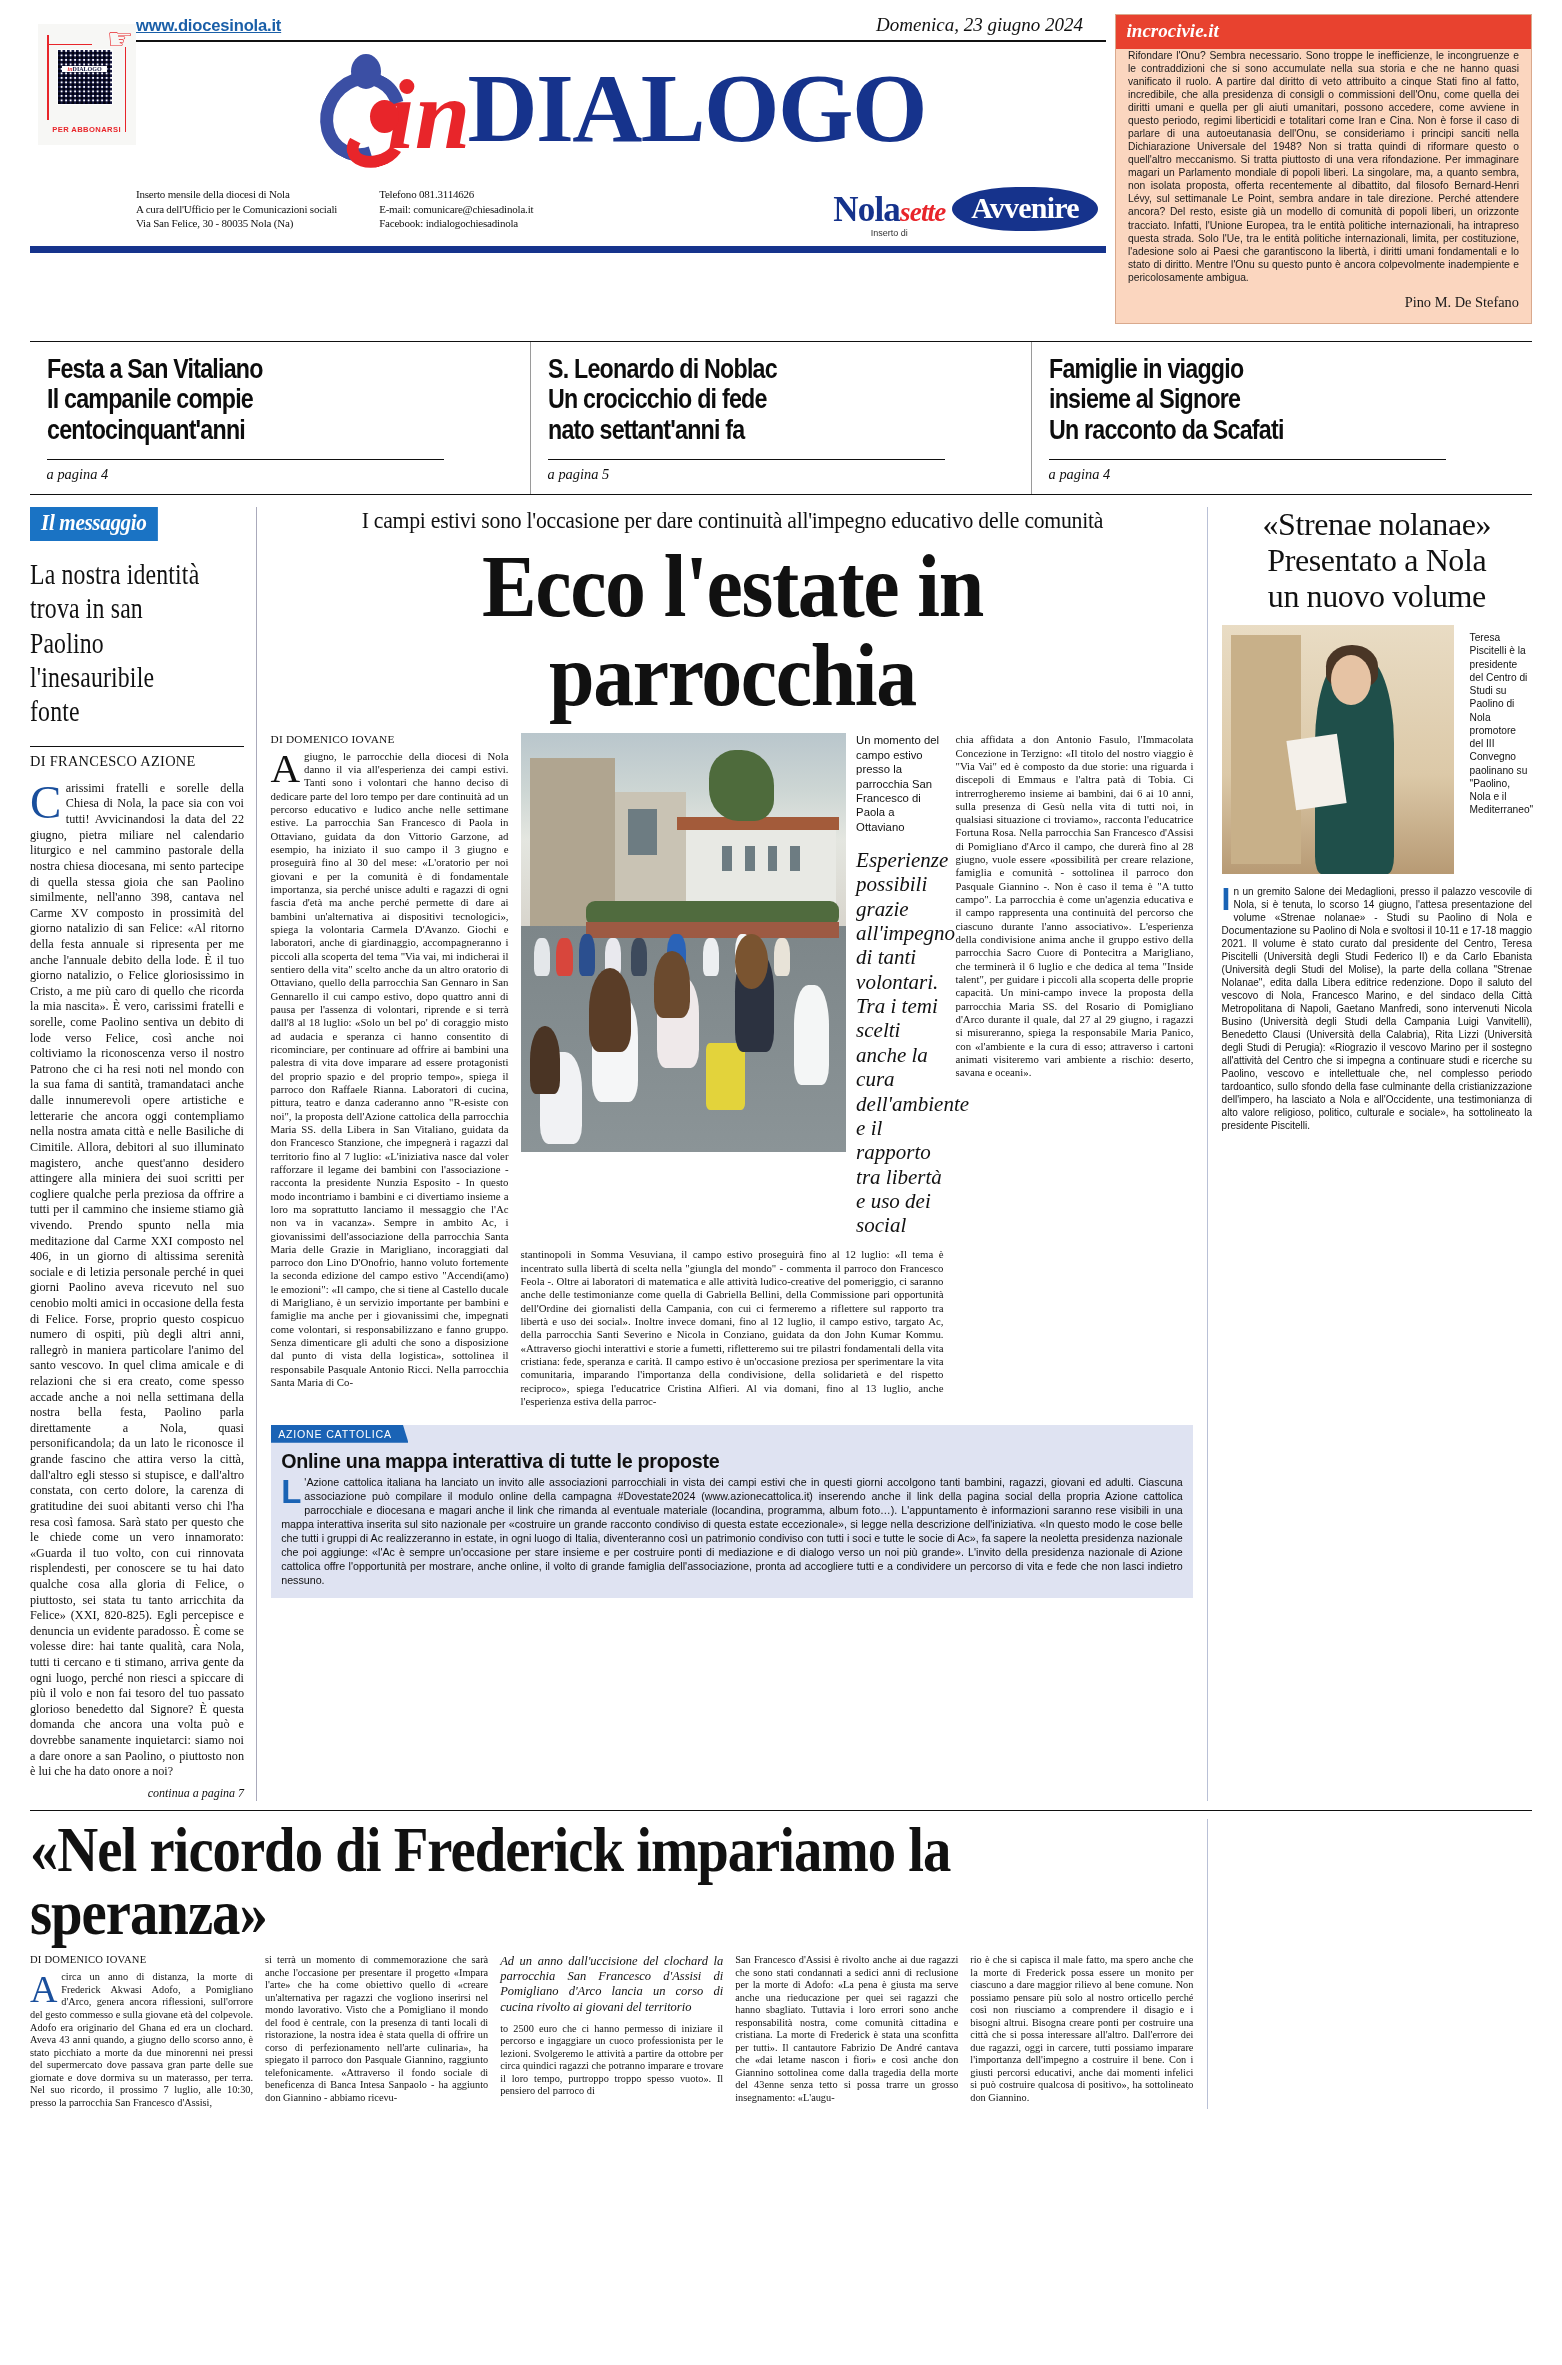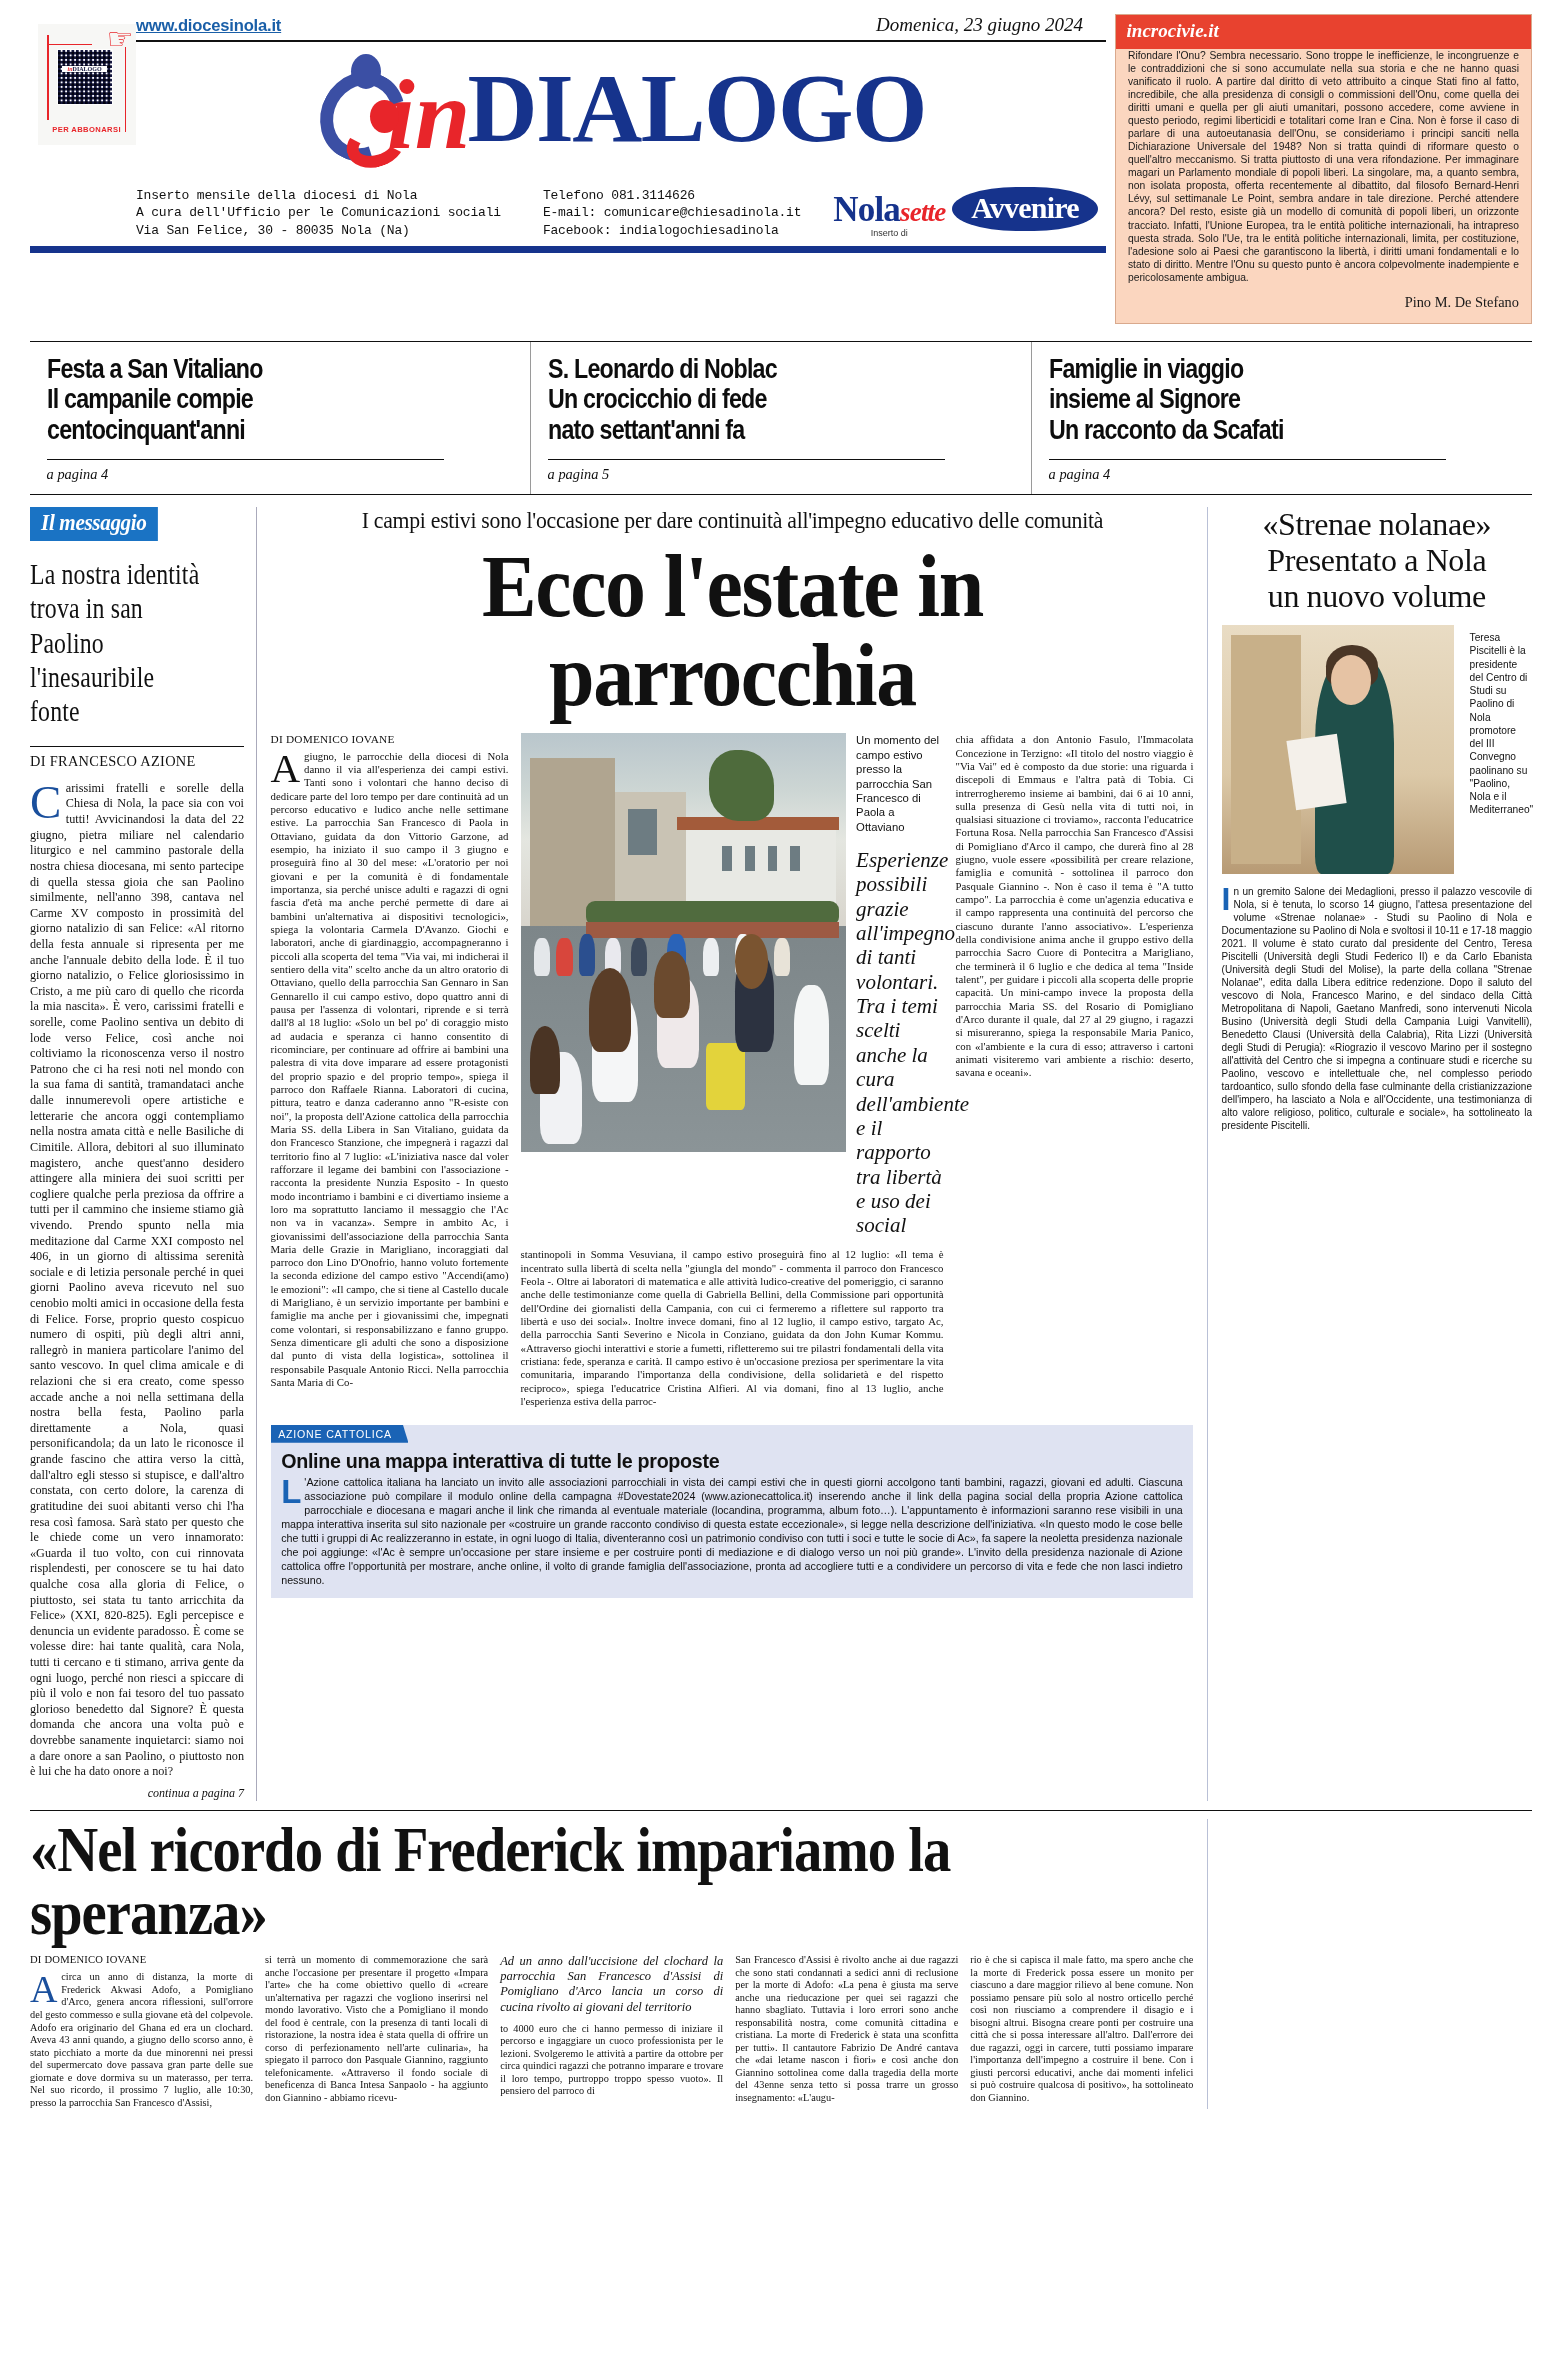--- a/index.html
+++ b/index.html
@@ -93,21 +93,21 @@
     font-size:100px; color:#e8252a; line-height:.8; margin:12px -3px 0 -26px;
   }
   .logo-dialogo {
     font-family:"Liberation Serif", serif; font-weight:700;
     font-size:97px; color:#16338c; line-height:.82; letter-spacing:-1.5px;
   }
 
   
   .mh-inforow { display:flex; margin:10.6px 0 0 106px; align-items:flex-start; }
   .mh-info {
-    font-family:Liberation Mono, monospace; font-size:13px;
+    font-family:Liberation Serif, serif; font-size:11px;
     line-height:1.32; color:#111; letter-spacing:-0.2px;
   }
   .mh-info.col2 { margin-left:42px; }
   .partners { margin-left:auto; display:flex; align-items:flex-end; padding-right:7.6px; }
   .nolasette { position:relative; text-align:center; margin-right:6px; }
   .nola-txt {
     font-family:"Liberation Serif",serif; font-weight:700; font-size:35px;
     color:#16338c; letter-spacing:-0.8px; line-height:1;
   }
   .nola-txt em { color:#e8252a; font-style:italic; font-size:27px; }
@@ -515,21 +515,21 @@
       <div class="bcols">
         <div class="bcol">
           <div class="art-byline">DI DOMENICO IOVANE</div>
           <div>
             <span class="dropcap">A</span><span>circa un anno di distanza, la morte di Frederick Akwasi Adofo, a Pomigliano d'Arco, genera ancora riflessioni, sull'orrore del gesto commesso e sulla giovane età del colpevole. Adofo era originario del Ghana ed era un clochard. Aveva 43 anni quando, a giugno dello scorso anno, è stato picchiato a morte da due minorenni nei pressi del supermercato dove passava gran parte delle sue giornate e dove dormiva su un materasso, per terra. Nel suo ricordo, il prossimo 7 luglio, alle 10:30, presso la parrocchia San Francesco d'Assisi,</span>
           </div>
         </div>
         <div class="bcol">si terrà un momento di commemorazione che sarà anche l'occasione per presentare il progetto «Impara l'arte» che ha come obiettivo quello di «creare un'alternativa per ragazzi che vogliono inserirsi nel mondo lavorativo. Visto che a Pomigliano il mondo del food è centrale, con la presenza di tanti locali di ristorazione, la nostra idea è stata quella di offrire un corso di perfezionamento nell'arte culinaria», ha spiegato il parroco don Pasquale Giannino, raggiunto telefonicamente. «Attraverso il fondo sociale di beneficenza di Banca Intesa Sanpaolo - ha aggiunto don Giannino - abbiamo ricevu-</div>
         <div class="bcol">
           <div class="bcol italic">Ad un anno dall'uccisione del clochard la parrocchia San Francesco d'Assisi di Pomigliano d'Arco lancia un corso di cucina rivolto ai giovani del territorio</div>
-          <div style="margin-top:7.6px">to 4000 euro che ci hanno permesso di iniziare il percorso e ingaggiare un cuoco professionista per le lezioni. Svolgeremo le attività a partire da ottobre per circa quindici ragazzi che potranno imparare e trovare il loro tempo, purtroppo troppo spesso vuoto».
+          <div style="margin-top:7.6px">to 2500 euro che ci hanno permesso di iniziare il percorso e ingaggiare un cuoco professionista per le lezioni. Svolgeremo le attività a partire da ottobre per circa quindici ragazzi che potranno imparare e trovare il loro tempo, purtroppo troppo spesso vuoto».
 Il pensiero del parroco di</div>
         </div>
         <div class="bcol">San Francesco d'Assisi è rivolto anche ai due ragazzi che sono stati condannati a sedici anni di reclusione per la morte di Adofo: «La pena è giusta ma serve anche una rieducazione per quei sei ragazzi che hanno sbagliato. Tuttavia i loro errori sono anche responsabilità nostra, come comunità cittadina e cristiana. La morte di Frederick è stata una sconfitta per tutti».
 Il cantautore Fabrizio De André cantava che «dai letame nascon i fiori» e così anche don Giannino sottolinea come dalla tragedia della morte del 43enne senza tetto si possa trarre un grosso insegnamento: «L'augu-</div>
         <div class="bcol">rio è che si capisca il male fatto, ma spero anche che la morte di Frederick possa essere un monito per ciascuno a dare maggior rilievo al bene comune. Non possiamo pensare più solo al nostro orticello perché così non riusciamo a comprendere il disagio e i bisogni altrui. Bisogna creare ponti per costruire una città che si possa interessare all'altro. Dall'errore dei due ragazzi, oggi in carcere, tutti possiamo imparare l'importanza dell'impegno a costruire il bene. Con i giusti percorsi educativi, anche dai momenti infelici si può costruire qualcosa di positivo», ha sottolineato don Giannino.</div>
       </div>
     </div>
     <div class="bright divider-v"></div>
   </div>
 

